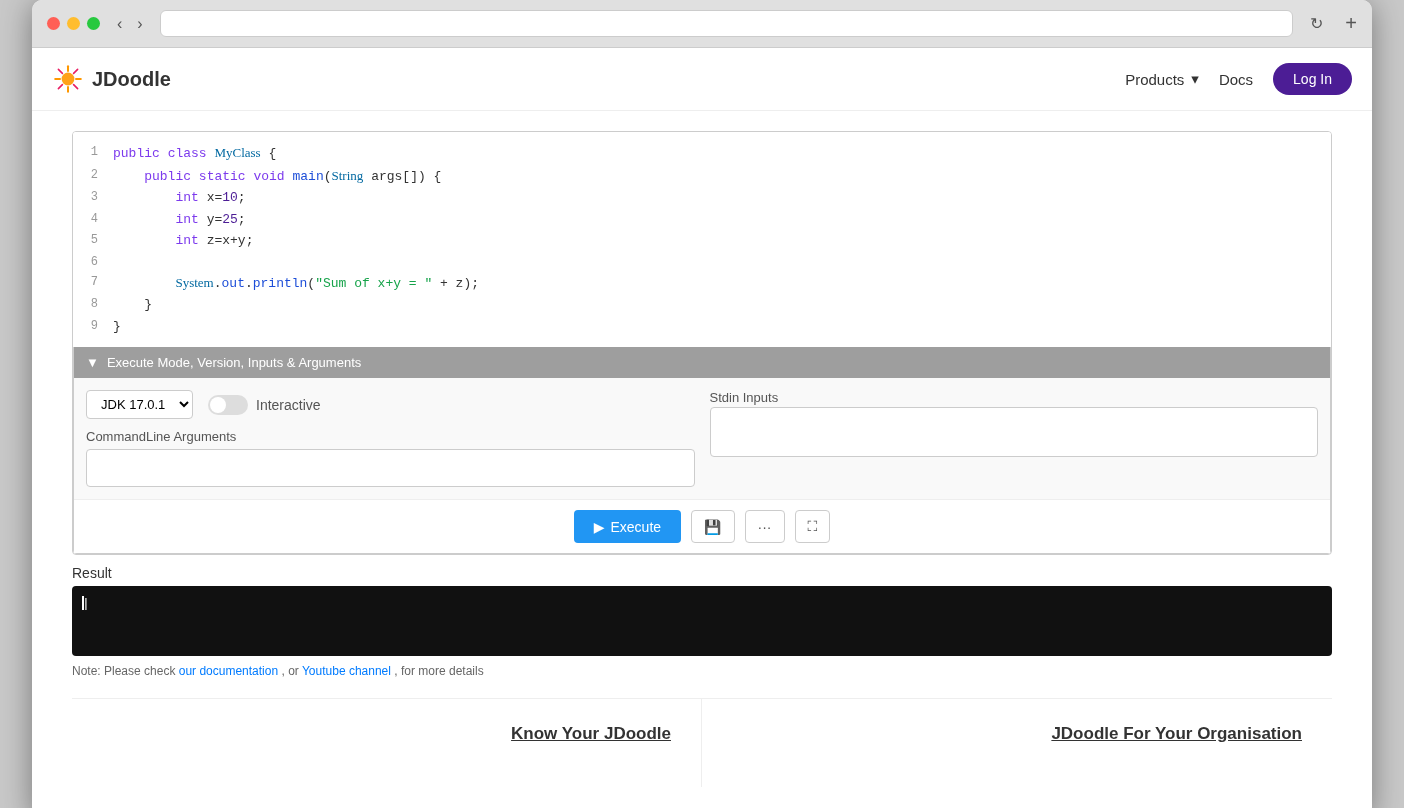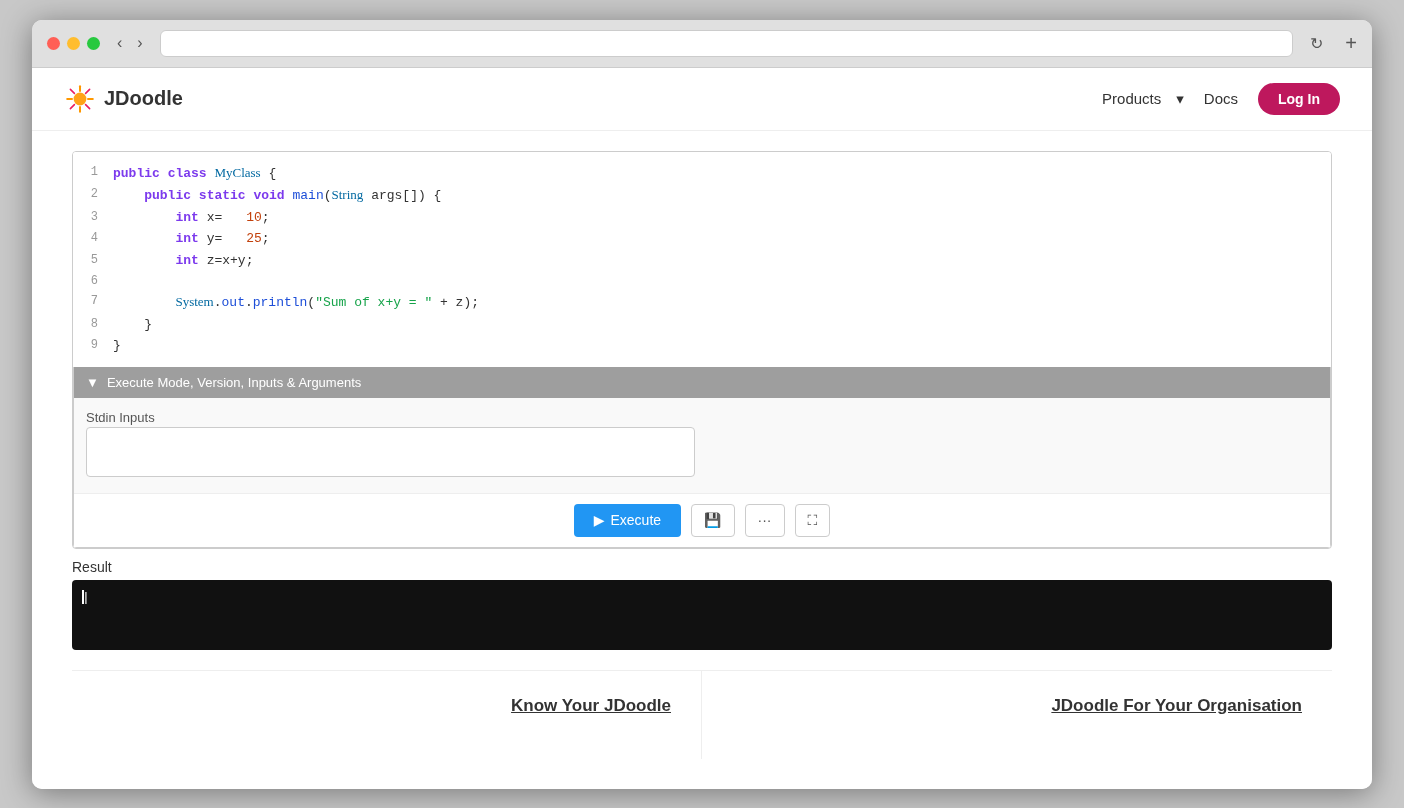--- a/index.html
+++ b/index.html
@@ -97,21 +97,21 @@
       background: white;
       min-height: 720px;
       overflow-y: auto;
     }
 
     
     .site-header {
       display: flex;
       align-items: center;
       justify-content: space-between;
-      padding: 15px 32px;
+      padding: 15px 20px;
       border-bottom: 1px solid #eee;
     }
 
     .logo {
       display: flex;
       align-items: center;
       gap: 8px;
     }
 
     .logo-icon {
@@ -131,32 +131,32 @@
       gap: 20px;
     }
 
     .nav-link {
       color: #333;
       text-decoration: none;
       font-size: 15px;
       cursor: pointer;
       display: flex;
       align-items: center;
-      gap: 15px;
+      gap: 7px;
     }
 
     .login-btn {
-      background: #be185d;
+      background: #4c1d95;
       color: white;
       border: none;
       border-radius: 20px;
       padding: 8px 20px;
       font-size: 14px;
       cursor: pointer;
-      font-weight: 700;
+      font-weight: 400;
     }
 
     
     .main-content {
       padding: 20px 40px 30px;
     }
 
     .page-title {
       text-align: center;
       font-size: 28px;
@@ -203,25 +203,25 @@
       width: 40px;
       text-align: right;
       padding-right: 15px;
       user-select: none;
       flex-shrink: 0;
       font-size: 12px;
     }
 
     .line-content { color: #333; white-space: pre; }
 
-    .kw { color: #7c3aed; font-weight: bold; }
+    .kw { color: #7c3aed; font-weight: normal; }
     .cn { color: #0369a1; font-family: Liberation Serif, serif; }
     .fn { color: #1d4ed8; }
     .st { color: #16a34a; }
-    .nm { color: #c2410c; margin-left: 24px; }
+    .nm { color: #4c1d95; }
 
     
     .execute-section {
       border: 1px solid #ccc;
       border-top: none;
       border-radius: 0 0 4px 4px;
     }
 
     .execute-header {
       background: #9e9e9e;
@@ -504,20 +504,33 @@
         </div>
 
         <div class="execute-section">
           <div class="execute-header">
             <span>▼</span>
             <span>Execute Mode, Version, Inputs &amp; Arguments</span>
           </div>
           <div class="execute-body">
             <div style="display: grid; grid-template-columns: 1fr 1fr; gap: 15px;">
               <div>
+                <div class="execute-row">
+                  <select class="version-select"><option>JDK 17.0.1</option></select>
+                  <div class="interactive-toggle">
+                    <div class="toggle-switch"></div>
+                    <span>Interactive</span>
+                  </div>
+                </div>
+                <div class="cmd-args-section">
+                  <div class="cmd-label">CommandLine Arguments</div>
+                  <input class="cmd-input" type="text" value="" style="">
+                </div>
+              </div>
+              <div>
                 <div class="stdin-section">
                   <div class="stdin-label">Stdin Inputs</div>
                   <textarea class="stdin-input" style=""></textarea>
                 </div>
               </div>
             </div>
           </div>
           <div class="action-row">
             <button class="execute-btn">
               <span>▶</span>
@@ -534,20 +547,27 @@
             </button>
           </div>
         </div>
       </div>
 
       <div class="result-section">
         <div class="result-label">Result</div>
         <div class="result-area">
           <span style="display: inline-block; width: 2px; height: 14px; background: white; animation: blink 1s infinite;">|</span>
         </div>
+        <p class="note-text">
+          <span>Note: Please check</span>
+          <a href="#">our documentation</a>
+          <span>, or</span>
+          <a href="#">Youtube channel</a>
+          <span>, for more details</span>
+        </p>
       </div>
 
       <div class="bottom-grid">
 
         <div class="bottom-card">
           <div class="bottom-card-title">Know Your JDoodle</div>
 
         </div>
 
         <div class="bottom-card">

